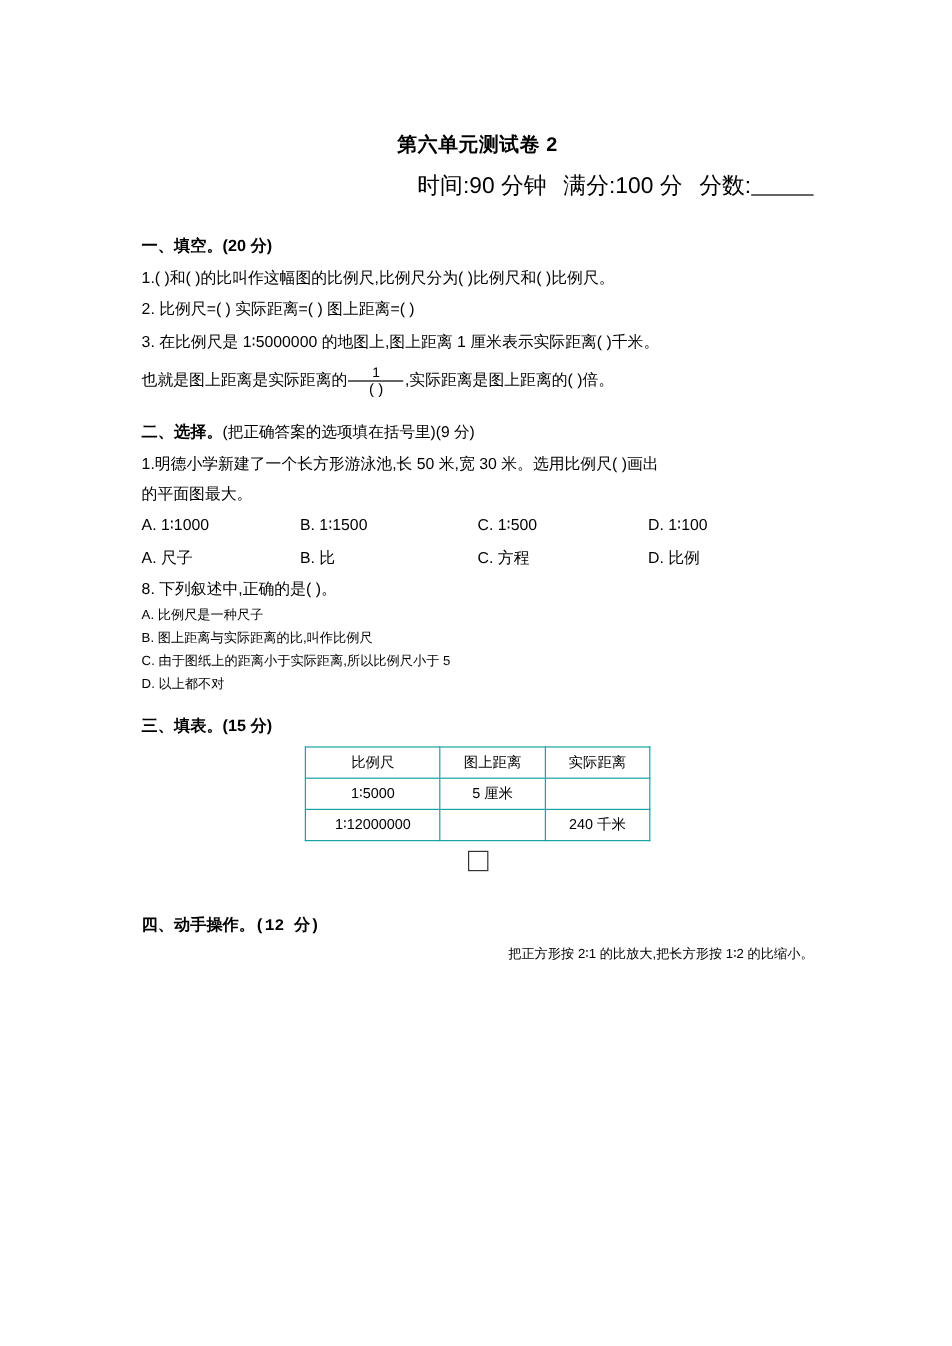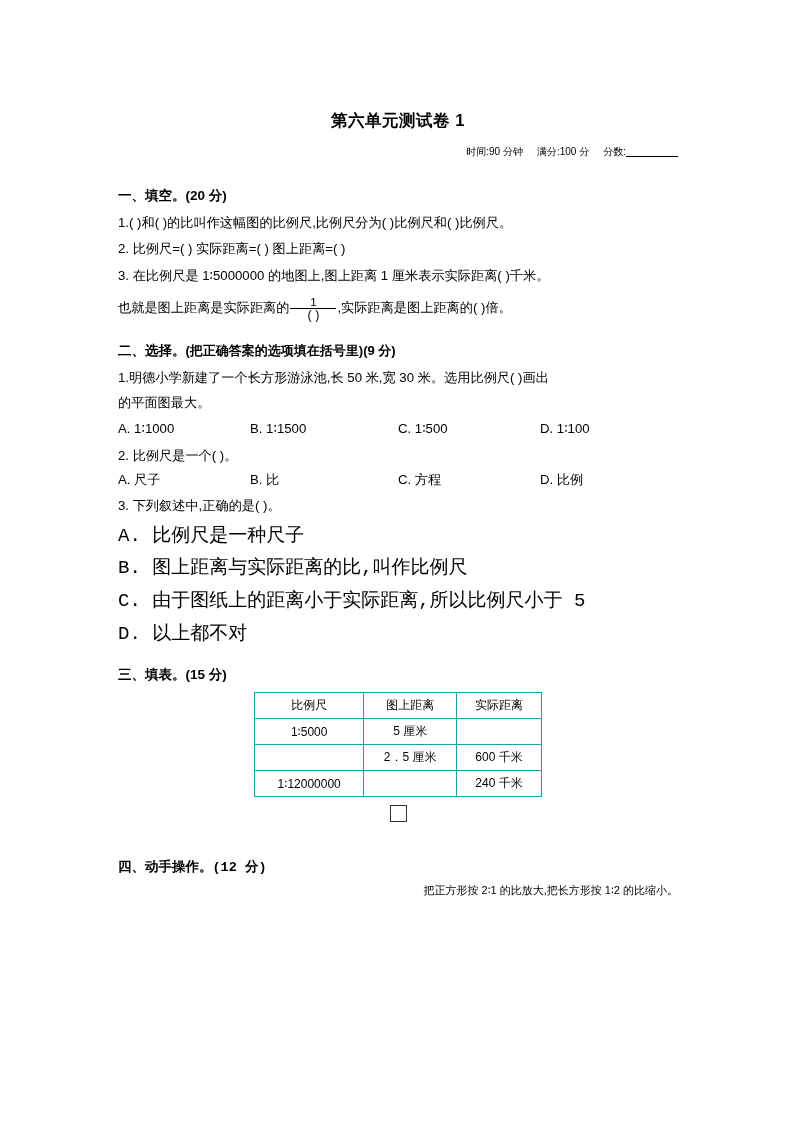--- a/index.html
+++ b/index.html
@@ -30,61 +30,61 @@
   }
   .doc-title {
     font-size: 16.5px;
     font-weight: bold;
     text-align: center;
     letter-spacing: 0.5px;
     margin: 0 0 10px 0;
   }
   .meta-row {
     text-align: right;
-    font-size: 10px;
+    font-size: 19px;
     margin: 0 0 12px 0;
     padding-right: 0px;
   }
   .meta-row .score-blank {
     display: inline-block;
     width: 52px;
     border-bottom: 1px solid #000;
     height: 14px;
     vertical-align: -2px;
   }
   .meta-row span.gap { display:inline-block; width: 14px; }
 
   .section-head {
     font-size: 13.5px;
     font-weight: bold;
     margin: 28px 0 7px 0;
   }
   .section-head .normal {
-    font-weight: bold;
+    font-weight: normal;
     font-size: 13px;
   }
   .q {
     font-size: 13.2px;
     line-height: 1.62;
     margin: 0 0 5px 0;
   }
   .q.tight { margin-bottom: 3px; }
   .opts {
     font-size: 13.2px;
     line-height: 1.7;
     margin: 0 0 4px 0;
     display: flex;
   }
   .opts span { display: inline-block; }
   .o1 { width: 132px; }
   .o2 { width: 148px; }
   .o3 { width: 142px; }
   .o4 { width: 120px; }
 
-  .opts-v { font-size: 19px; line-height: 1.72; margin: 0; font-family: Liberation Mono, monospace; }
+  .opts-v { font-size: 11px; line-height: 1.72; margin: 0; }
 
   .frac {
     display: inline-block;
     text-align: center;
     vertical-align: -0.55em;
     line-height: 1.05;
     margin: 0 1px;
     font-size: 12.5px;
   }
   .frac .num { display: block; font-size: 11.5px; }
@@ -115,21 +115,21 @@
   }
   .sec4 { margin-top: 36px; font-family: Liberation Mono, monospace; }
   .q-last { font-size: 11px; margin-top: 6px; text-align: right; }
 </style>
 </head>
 <body>
 
 <div class="page">
   <div class="content">
 
-    <div class="doc-title">第六单元测试卷 1</div>
+    <div class="doc-title">第六单元测试卷 2</div>
 
     <div class="meta-row">
       <span>时间:90 分钟</span><span class="gap"></span><span>满分:100 分</span><span class="gap"></span><span>分数:</span><span class="score-blank"></span>
     </div>
 
     <div class="section-head">一、填空。(20 分)</div>
     <div class="q">1.(            )和(            )的比叫作这幅图的比例尺,比例尺分为(      )比例尺和(      )比例尺。</div>
     <div class="q">2. 比例尺=(              )      实际距离=(              )      图上距离=(              )</div>
     <div class="q tight">3. 在比例尺是 1∶5000000 的地图上,图上距离 1 厘米表示实际距离(      )千米。</div>
     <div class="q" style="margin-top:10px;">
@@ -140,28 +140,27 @@
       <span>二、选择。</span><span class="normal">(把正确答案的选项填在括号里)(9 分)</span>
     </div>
     <div class="q tight">1.明德小学新建了一个长方形游泳池,长 50 米,宽 30 米。选用比例尺(      )画出</div>
     <div class="q">的平面图最大。</div>
     <div class="opts">
       <span class="o1">A. 1∶1000</span>
       <span class="o2">B. 1∶1500</span>
       <span class="o3">C. 1∶500</span>
       <span class="o4">D. 1∶100</span>
     </div>
-    <div class="q tight">2. 比例尺是一个(      )。</div>
     <div class="opts">
       <span class="o1">A. 尺子</span>
       <span class="o2">B. 比</span>
       <span class="o3">C. 方程</span>
       <span class="o4">D. 比例</span>
     </div>
-    <div class="q tight">3. 下列叙述中,正确的是(      )。</div>
+    <div class="q tight">8. 下列叙述中,正确的是(      )。</div>
     <div class="opts-v">A. 比例尺是一种尺子</div>
     <div class="opts-v">B. 图上距离与实际距离的比,叫作比例尺</div>
     <div class="opts-v">C. 由于图纸上的距离小于实际距离,所以比例尺小于 5</div>
     <div class="opts-v">D. 以上都不对</div>
 
     <div class="section-head" style="margin-top:16px;">三、填表。(15 分)</div>
     <div class="table-wrap">
       <table class="fill-table">
         <thead>
           <tr>
@@ -170,25 +169,20 @@
             <td>实际距离</td>
           </tr>
         </thead>
         <tbody>
           <tr>
             <td>1∶5000</td>
             <td>5 厘米</td>
             <td></td>
           </tr>
           <tr>
-            <td></td>
-            <td>2．5 厘米</td>
-            <td>600 千米</td>
-          </tr>
-          <tr>
             <td>1∶12000000</td>
             <td></td>
             <td>240 千米</td>
           </tr>
         </tbody>
       </table>
       <div class="small-square"></div>
     </div>
 
     <div class="section-head sec4">四、动手操作。(12 分)</div>

